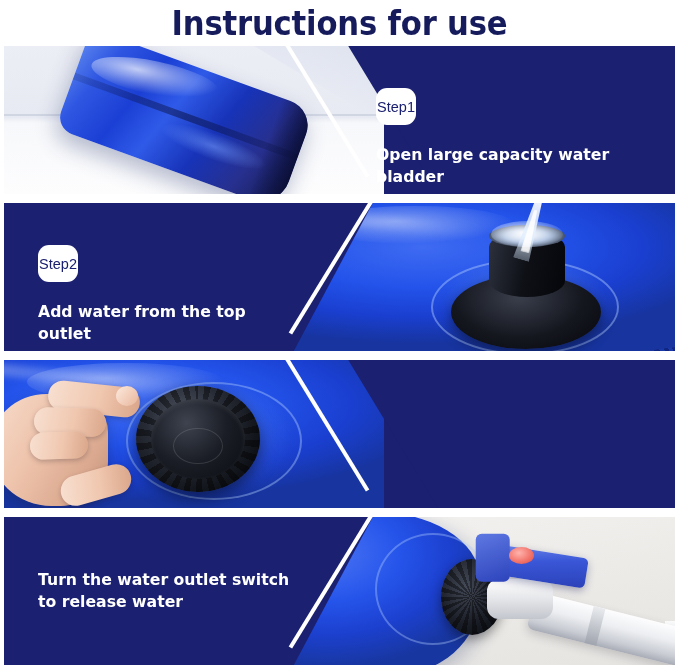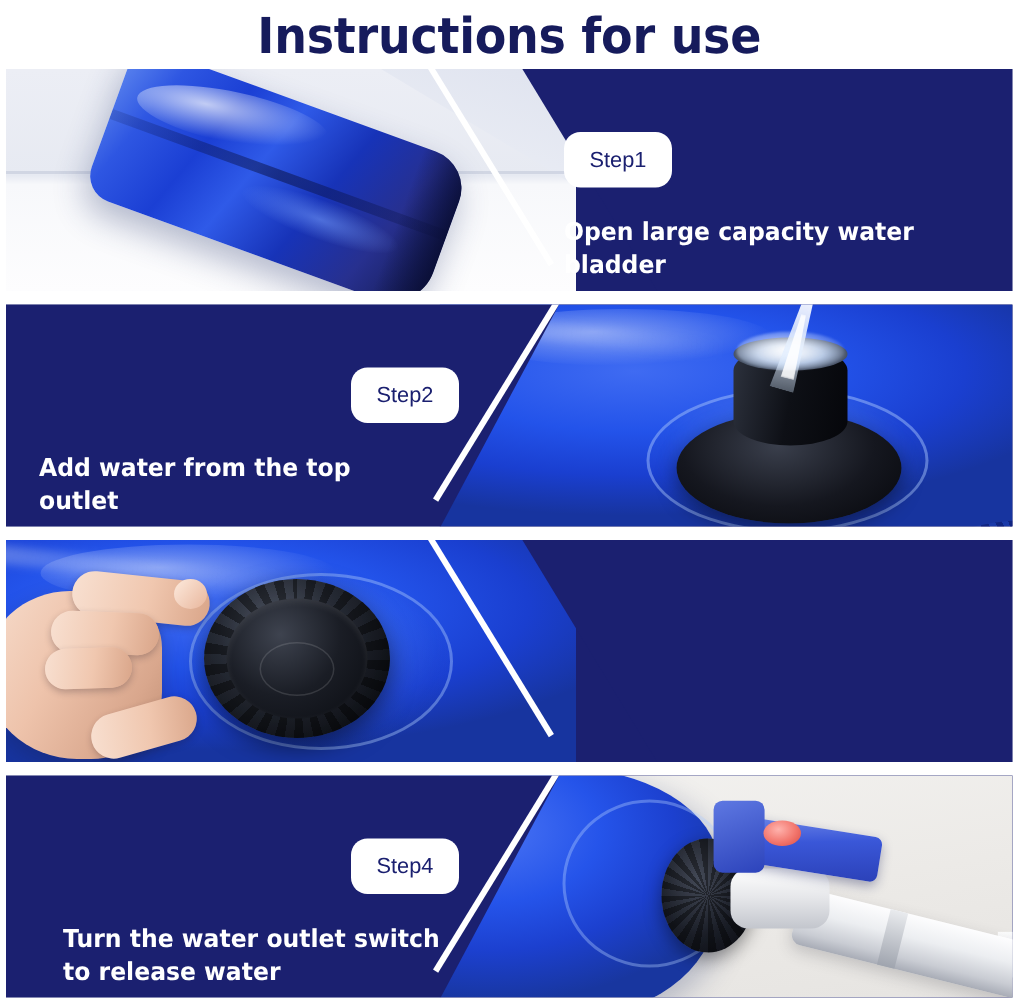--- a/index.html
+++ b/index.html
@@ -91,27 +91,27 @@
   .copy {
     position: absolute;
     top: 0;
     height: 100%;
     display: flex;
     flex-direction: column;
     justify-content: center;
     z-index: 4;
   }
   .copy.on-right { left: 372px; width: 292px; }
-  .copy.on-left  { left: 22px;  width: 280px; align-items: flex-end; }
+  .copy.on-left  { left: 34px;  width: 280px; }
 
   .step-badge {
     display: inline-flex;
     align-items: center;
     justify-content: center;
-    width: 72px;
+    width: 40px;
     height: 37px;
     border-radius: 11px;
     background: #ffffff;
     color: #1b2070;
     font-size: 14.5px;
     font-family: "Liberation Sans", sans-serif;
     font-weight: normal;
     margin-bottom: 19px;
     margin-top: 36px;
   }
@@ -466,19 +466,18 @@
       <div class="pipe">
         <div class="band"></div>
         <div class="tip"></div>
       </div>
       <div class="jet"></div>
 
     </div>
     <div class="wedge left"></div>
     <div class="slash l"></div>
     <div class="copy on-left">
-      <div class="step-badge">Step4</div>
       <div class="step-text">Turn the water outlet switch
 to release water</div>
     </div>
   </div>
 
 </div>
 
 </body></html>

